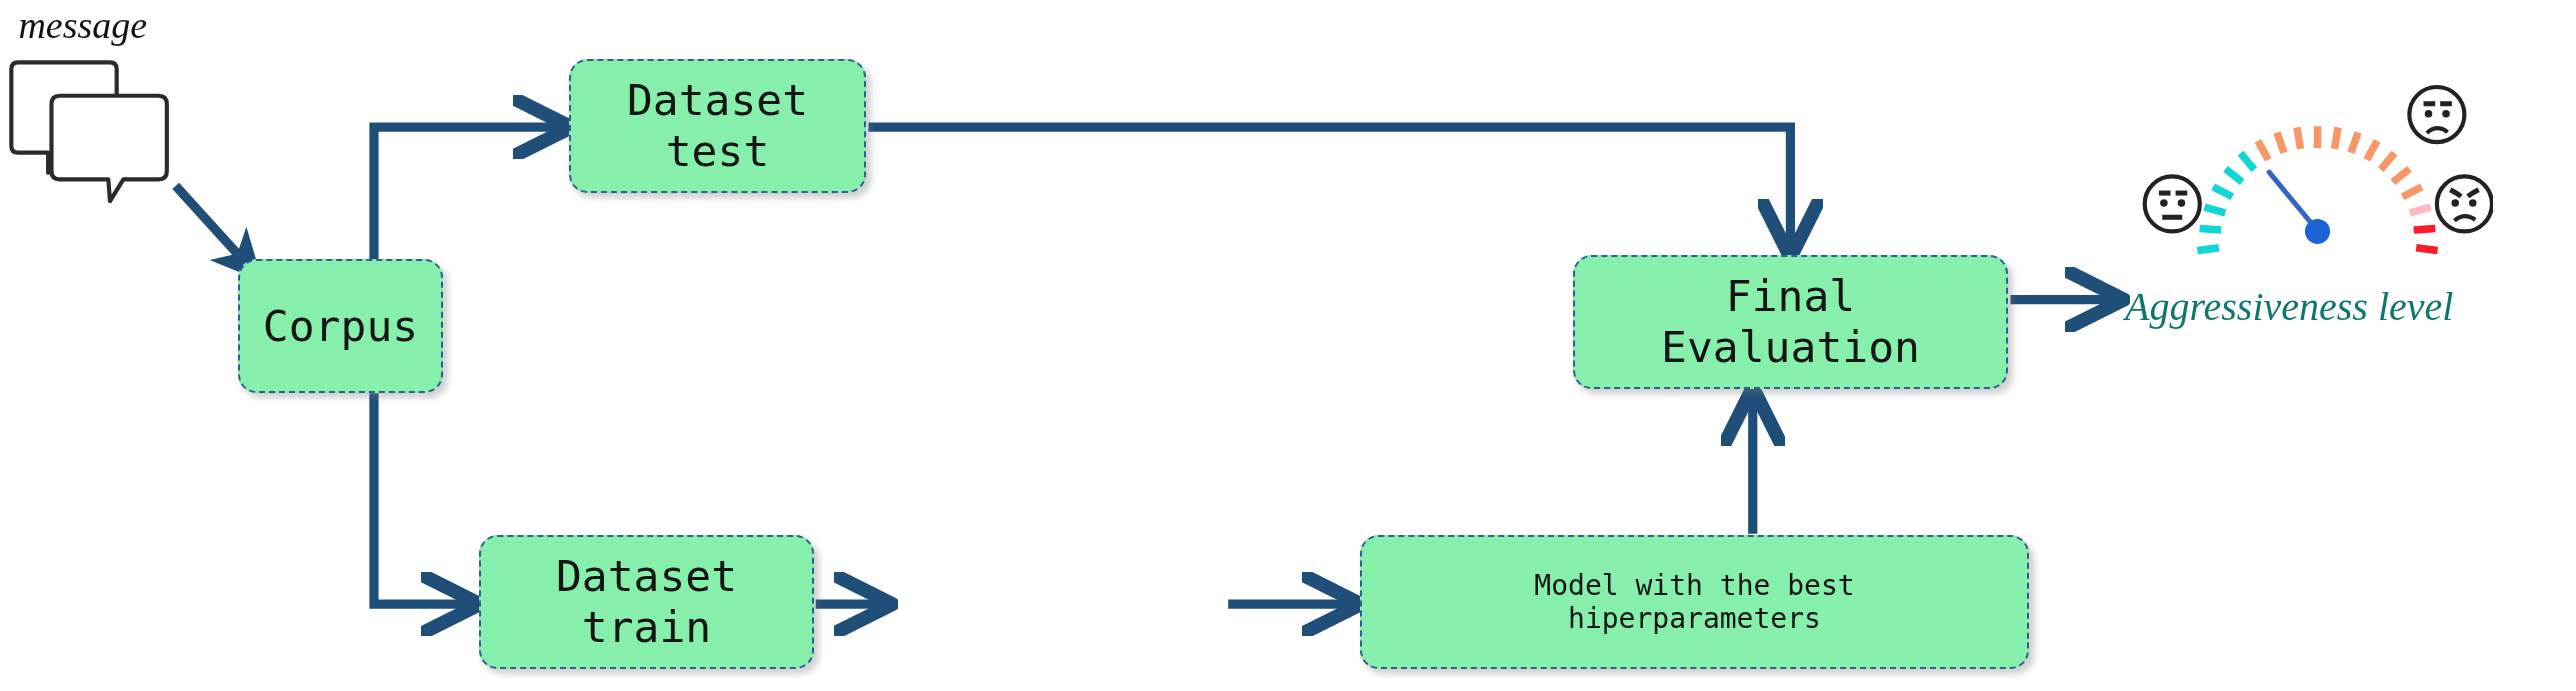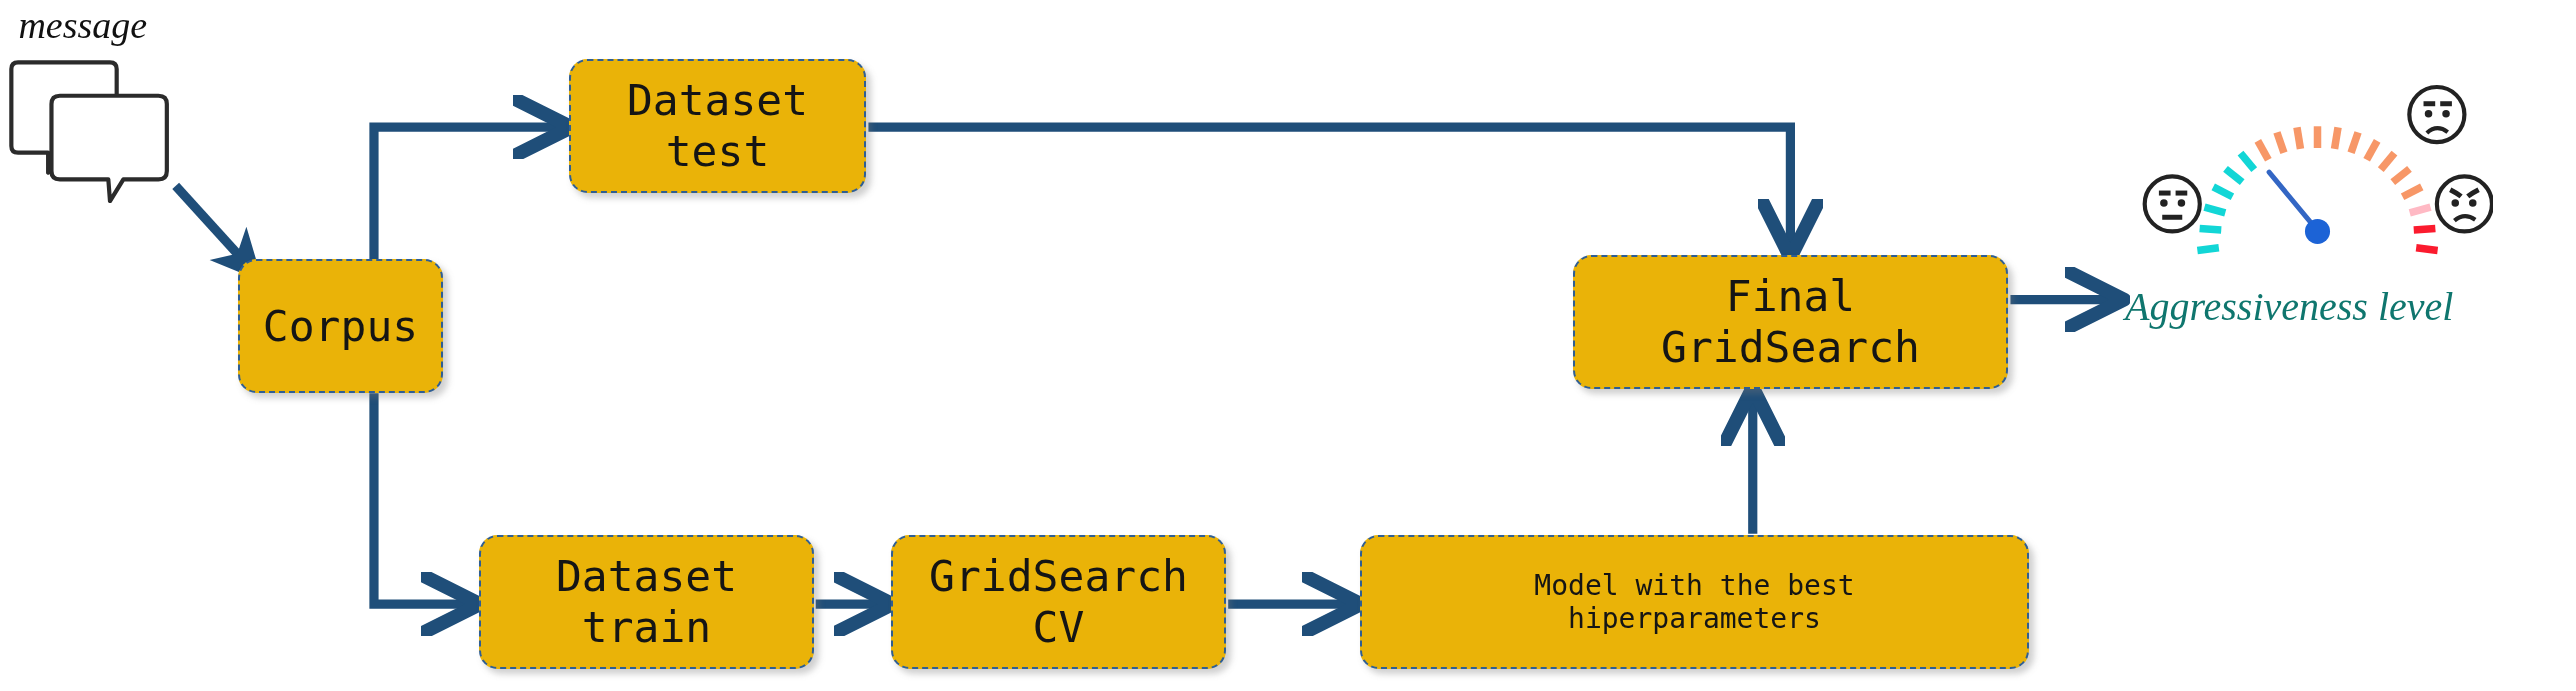--- a/index.html
+++ b/index.html
@@ -15,21 +15,21 @@
     width: 2576px;
     height: 688px;
     background: #ffffff;
     overflow: hidden;
   }
 
   
   .node {
     position: absolute;
     box-sizing: border-box;
-    background: #eab308;
+    background: #86efac;
     border: 2.5px dashed #2E5E94;
     border-radius: 18.4px;
     display: flex;
     align-items: center;
     justify-content: center;
     text-align: center;
     font-family: "DejaVu Sans Mono", monospace;
     color: #151515;
     line-height: 1.18;
     letter-spacing: 0px;
@@ -137,28 +137,26 @@
   </svg>
 
   <div class="node" id="node-corpus">Corpus</div>
 
   <div class="node" id="node-dataset-test">Dataset
 test</div>
 
   <div class="node" id="node-dataset-train">Dataset
 train</div>
 
-  <div class="node" id="node-gridsearch">GridSearch
-CV</div>
 
   <div class="node" id="node-best-model">Model with the best
 hiperparameters</div>
 
   <div class="node" id="node-final-eval">Final
-GridSearch</div>
+Evaluation</div>
 
   <div id="gauge-block">
     <svg width="351" height="192" viewBox="0 0 420 230" aria-hidden="true">
 
       <g stroke-width="9" stroke-linecap="butt" fill="none">
 
         <g stroke="#12D6D6">
           <line x1="91.8" y1="216.5" x2="66.1" y2="219.7"></line>
           <line x1="94.7" y1="195.3" x2="68.8" y2="193.5"></line>
           <line x1="99.5" y1="174.8" x2="74.6" y2="167.8"></line>

